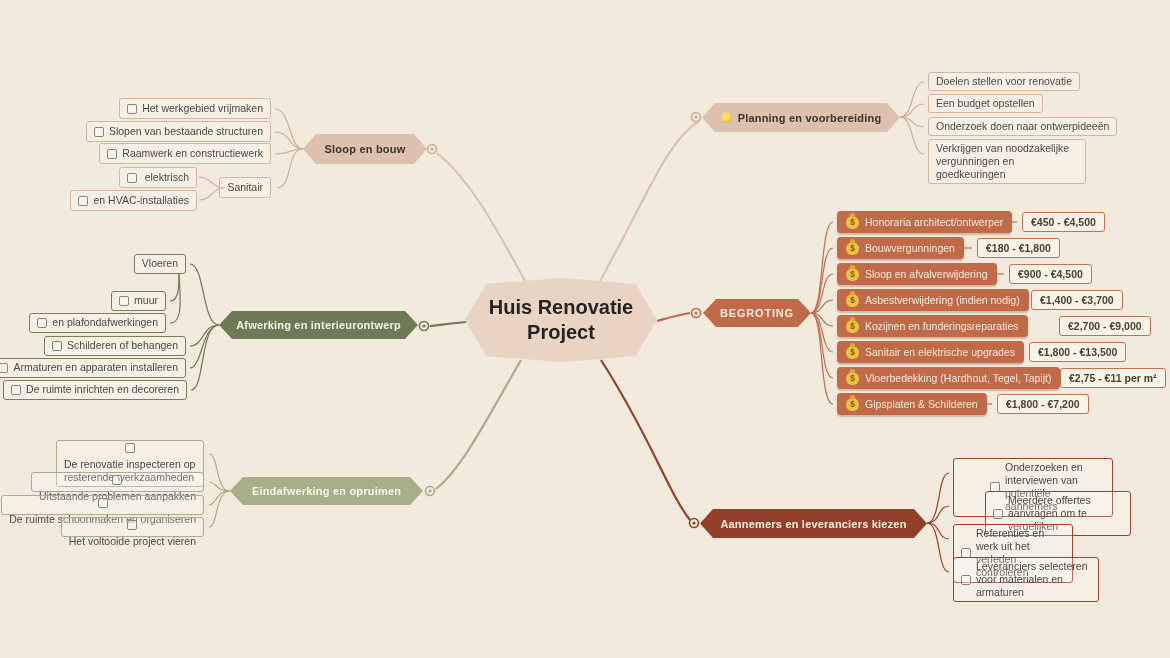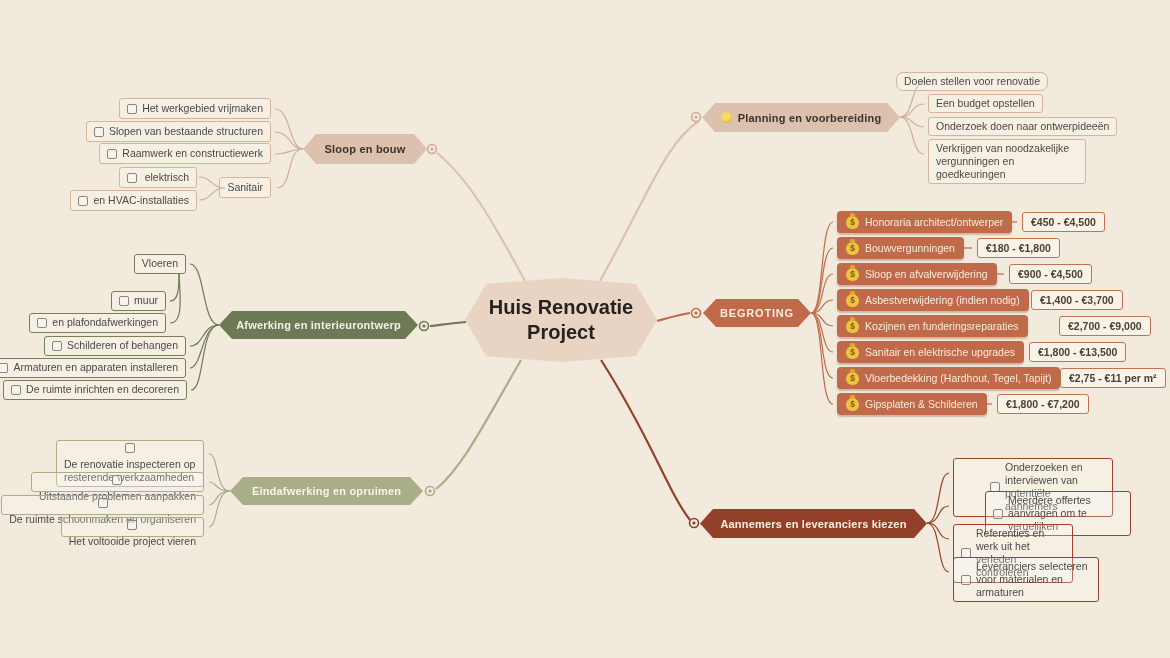--- a/index.html
+++ b/index.html
@@ -220,21 +220,21 @@
     </div>
   <div class="item tan" style="right:973px;top:167px;gap:8px;">
       <span class="checkbox"></span>
       <span>elektrisch</span>
     </div>
   <div class="item tan" style="right:973px;top:190px;">
       <span class="checkbox"></span>
       <span>en HVAC-installaties</span>
     </div>
 
-  <div class="item tan" style="left:896px;top:72px;height:19px;border-radius:7px;">
+  <div class="item tan" style="left:928px;top:72px;height:19px;">
       <span>Doelen stellen voor renovatie</span>
     </div>
   <div class="item tan" style="left:928px;top:94px;height:19px;">
       <span>Een budget opstellen</span>
     </div>
   <div class="item tan" style="left:928px;top:117px;height:19px;">
       <span>Onderzoek doen naar ontwerpideeën</span>
     </div>
   <div class="item tan wrap" style="left:928px;top:139px;width:158px;">
       <span>Verkrijgen van noodzakelijke vergunningen en goedkeuringen</span>

